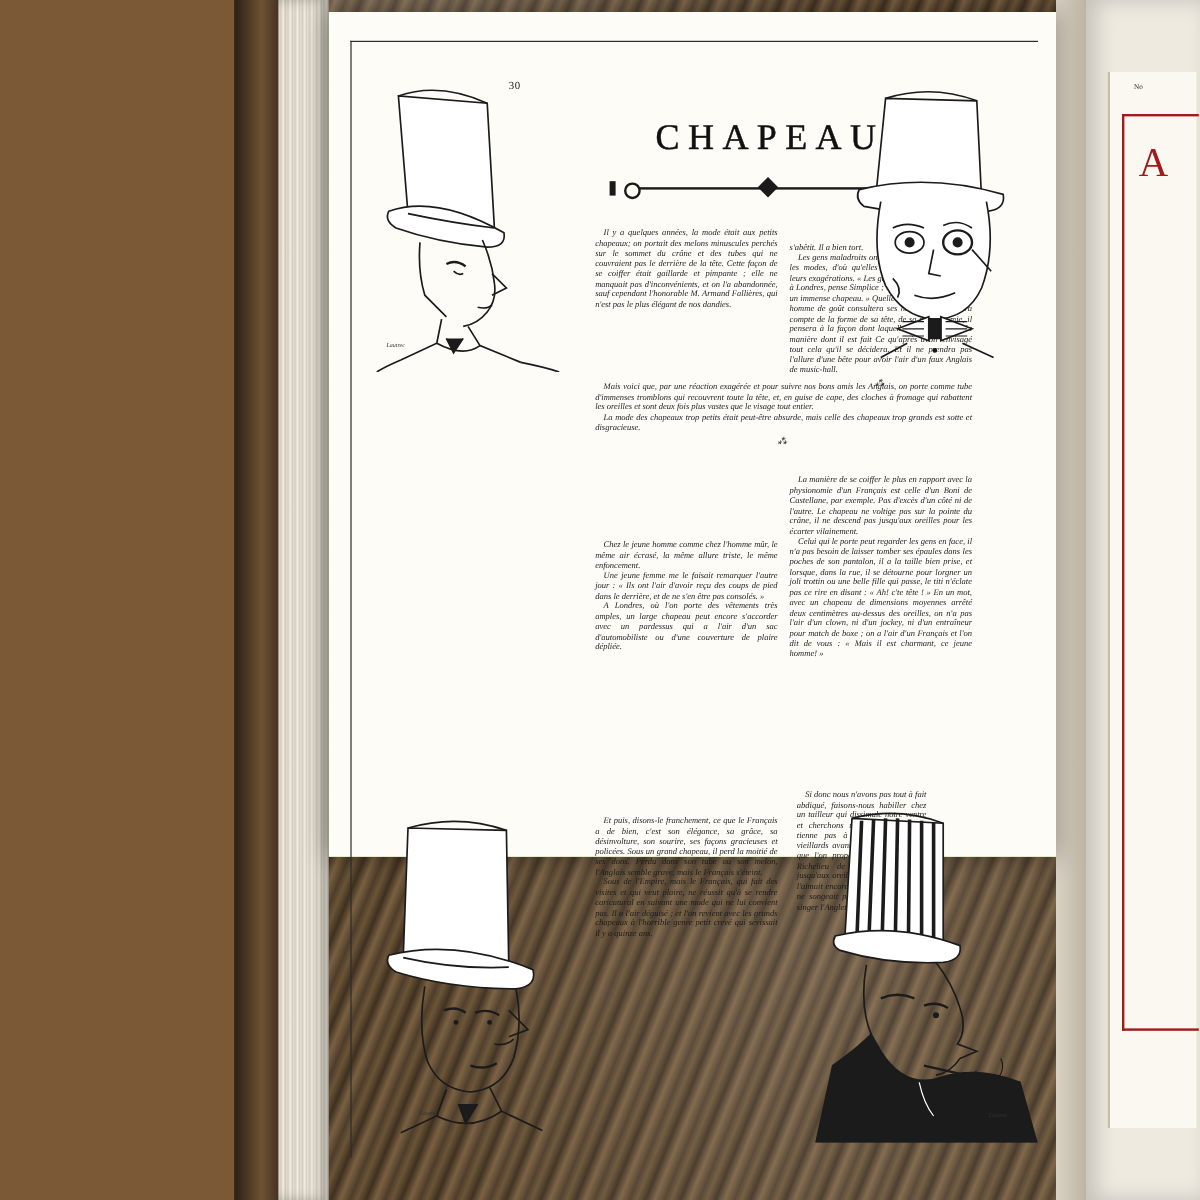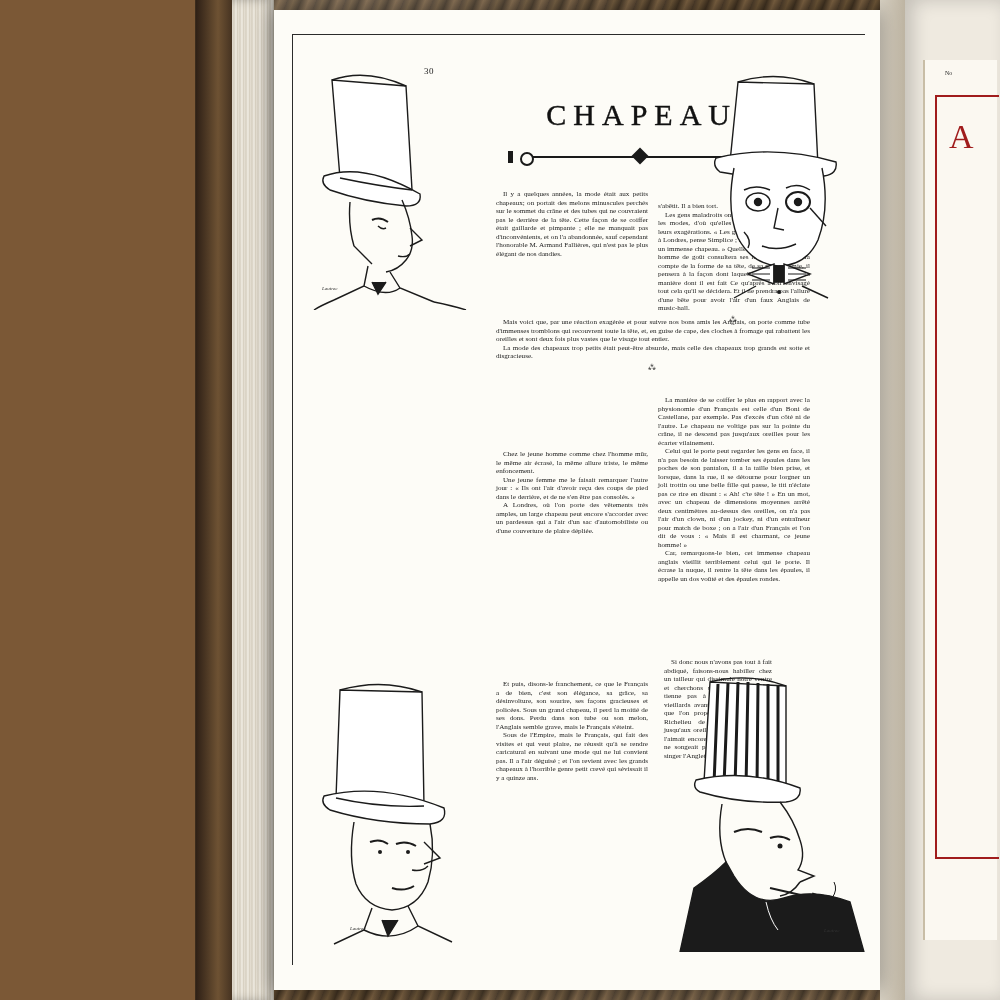--- a/index.html
+++ b/index.html
@@ -54,21 +54,21 @@
     position:absolute;left:44px;top:120px;width:60px;
     font-family:"Liberation Serif",serif;color:#a01c1c;font-size:34px;line-height:34px;
     letter-spacing:1px;
   }
   .rp-txt{
     position:absolute;left:40px;top:70px;width:60px;color:#2a2a2a;font-size:6px;
   }
 
   
   .sheet{
-    position:absolute;left:274px;top:10px;width:606px;height:980px;
+    position:absolute;left:274px;top:10px;width:606px;height:704px;
     background:#84cc16;
     box-shadow:0 0 20px rgba(0,0,0,.35);
   }
   .sheet-inner{position:absolute;inset:0;background:#fdfcf7;}
   .page-border{
     position:absolute;left:18px;top:24px;width:572px;height:930px;
     border-left:1px solid #2b2b2b;
     border-top:1px solid #2b2b2b;
   }
   .folio{
@@ -95,21 +95,21 @@
   .rule .cap.l{left:18px;}
   .rule .cap.r{left:308px;}
   .rule .diam{position:absolute;left:144px;top:2px;width:12px;height:12px;background:#1a1a1a;transform:rotate(45deg);}
 
   
   .col{
     position:absolute;
     font-family:"Liberation Serif",serif;
     font-size:7.1px;line-height:8.5px;color:#1b1b1b;
     text-align:justify;
-    -webkit-hyphens:auto;hyphens:auto;
+    -webkit-hyphens:auto;hyphens:auto;font-style:italic;
   }
   .col p{margin:0 0 0 0;text-indent:7px;}
   .col p.noind{text-indent:0;}
   .stars{text-align:center;letter-spacing:2px;font-size:7px;margin:2px 0;}
   .c1{left:222px;top:180px;width:152px;}
   .c2{left:384px;top:192px;width:152px;}
   .wide{left:222px;top:308px;width:314px;}
   .c3{left:222px;top:440px;width:152px;}
   .c4{left:384px;top:386px;width:152px;}
   .c5{left:390px;top:648px;width:108px;}
@@ -182,21 +182,20 @@
     </div>
 
     <div class="col c3b">
       <p>Et puis, disons-le franchement, ce que le Français a de bien, c'est son élégance, sa grâce, sa désinvolture, son sourire, ses façons gracieuses et policées. Sous un grand chapeau, il perd la moitié de ses dons. Perdu dans son tube ou son melon, l'Anglais semble grave, mais le Français s'éteint.</p>
       <p>Sous de l'Empire, mais le Français, qui fait des visites et qui veut plaire, ne réussit qu'à se rendre caricatural en suivant une mode qui ne lui convient pas. Il a l'air déguisé ; et l'on revient avec les grands chapeaux à l'horrible genre petit crevé qui sévissait il y a quinze ans.</p>
     </div>
 
     <div class="col c4">
       <p>La manière de se coiffer le plus en rapport avec la physionomie d'un Français est celle d'un Boni de Castellane, par exemple. Pas d'excès d'un côté ni de l'autre. Le chapeau ne voltige pas sur la pointe du crâne, il ne descend pas jusqu'aux oreilles pour les écarter vilainement.</p>
       <p>Celui qui le porte peut regarder les gens en face, il n'a pas besoin de laisser tomber ses épaules dans les poches de son pantalon, il a la taille bien prise, et lorsque, dans la rue, il se détourne pour lorgner un joli trottin ou une belle fille qui passe, le titi n'éclate pas ce rire en disant : « Ah! c'te tête ! » En un mot, avec un chapeau de dimensions moyennes arrêté deux centimètres au-dessus des oreilles, on n'a pas l'air d'un clown, ni d'un jockey, ni d'un entraîneur pour match de boxe ; on a l'air d'un Français et l'on dit de vous : « Mais il est charmant, ce jeune homme! »</p>
-      <p>Car, remarquons-le bien, cet immense chapeau anglais vieillit terriblement celui qui le porte. Il écrase la nuque, il rentre la tête dans les épaules, il appelle un dos voûté et des épaules rondes.</p>
     </div>
 
     <div class="col c5">
       <p>Si donc nous n'avons pas tout à fait abdiqué, faisons-nous habiller chez un tailleur qui dissimule notre ventre et cherchons un chapelier qui ne tienne pas à faire de nous des vieillards avant l'âge. Il aurait fallu que l'on proposât au maréchal de Richelieu de porter un tricorne jusqu'aux oreilles. A soixante ans, on l'aimait encore : il était Français; on ne songeait pas, en ce temps là, à singer l'Angleterre.</p>
     </div>
 
     <div class="ill" style="left:20px;top:40px;">
       <svg width="190" height="260" viewBox="0 0 190 260" fill="none" stroke="#1b1b1b" stroke-width="1.4">
 
         <path d="M38 30 L46 128 L118 140 L112 36 Z" fill="#fff"></path>

